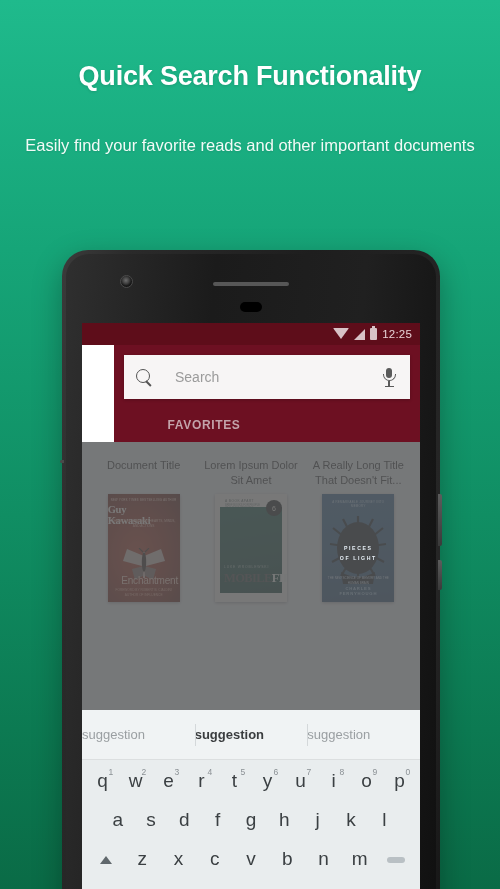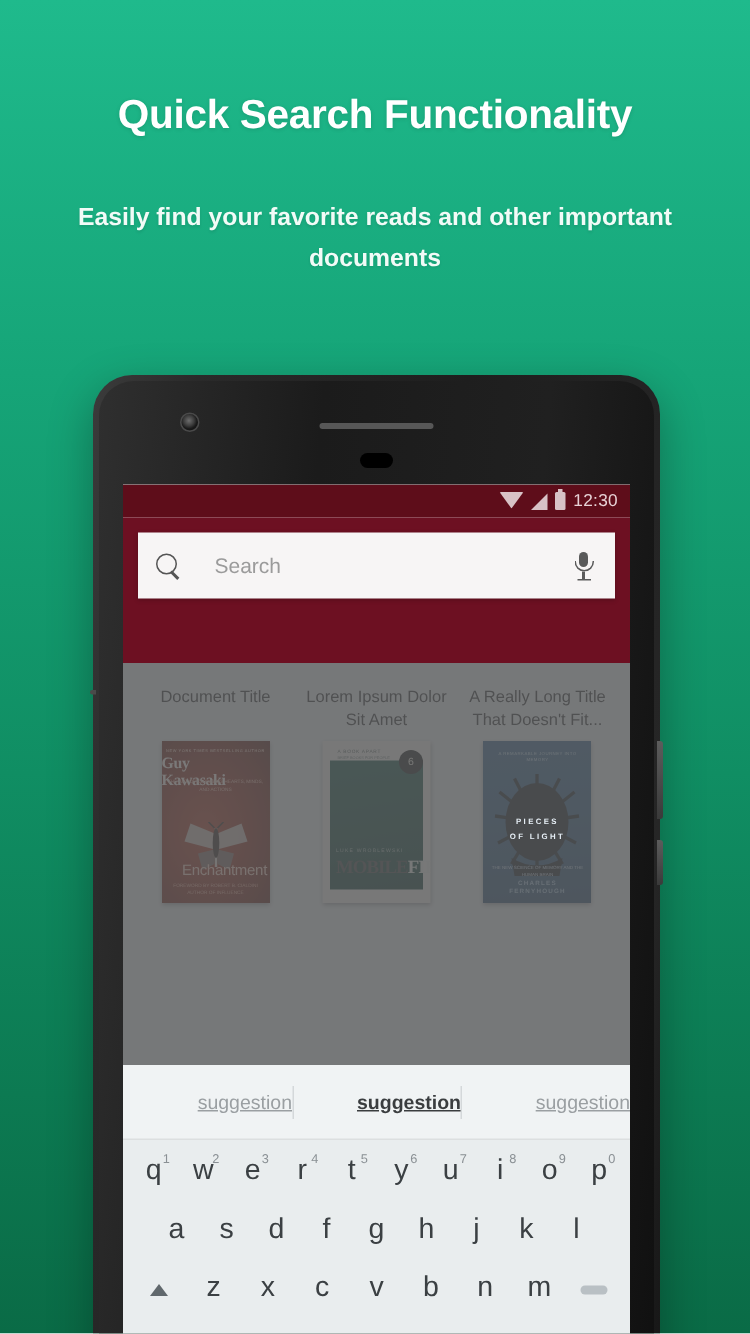--- a/index.html
+++ b/index.html
@@ -25,21 +25,21 @@
     color: #ffffff;
     font-size: 27px;
     font-weight: bold;
     letter-spacing: -0.2px;
     text-shadow: 0 1px 3px rgba(0,0,0,0.13);
     line-height: 1.2;
   }
   .promo-sub {
     color: #f2fbf7;
     font-size: 16.5px;
-    font-weight: bold;
+    font-weight: normal;
     line-height: 1.62;
     margin-top: 40px;
     padding: 0 24px;
     text-shadow: 0 1px 2px rgba(0,0,0,0.10);
   }
 
   
   .phone {
     position: absolute;
     left: 62px; top: 250px;
@@ -132,20 +132,21 @@
     content: ""; position: absolute;
     left: 2px; top: -2px; width: 3px; height: 2px;
     background: #d8c2c6;
   }
 
   
   .appbar {
     background: #6d1022;
     padding: 10px 10px 0 10px;
     position: relative;
+    margin-left: 32px;
   }
   .searchbar {
     background: #f7f5f5;
     height: 44px;
     display: flex; align-items: center;
     padding: 0 12px;
     box-shadow: 0 1px 3px rgba(0,0,0,0.22);
   }
   .searchbar .mag {
     width: 17px; height: 17px; flex: 0 0 auto;
@@ -359,25 +360,24 @@
 
   
   .suggestions {
     height: 50px;
     background: #f0f3f4;
     display: flex; align-items: center;
     border-bottom: 1px solid #dcdfe0;
   }
   .sugg {
     flex: 1 1 0;
-    text-align: right;
+    text-align: left;
     font-size: 13px;
     color: #9a9fa2;
     position: relative;
-    text-decoration: underline;
   }
   .sugg.strong { color: #3a3d3f; font-weight: bold; }
   .sugg + .sugg::before {
     content: ""; position: absolute;
     left: 0; top: 50%; transform: translateY(-50%);
     width: 1px; height: 22px; background: #d4d8da;
   }
 
   
   .keyboard {
@@ -440,36 +440,39 @@
     <div class="side-btn-l"></div>
     <div class="side-btn a"></div>
     <div class="side-btn b"></div>
 
     <div class="screen">
 
       <div class="statusbar">
         <div class="ic-wifi"></div>
         <div class="ic-signal"></div>
         <div class="ic-batt"></div>
-        <div class="sb-time">12:30</div>
+        <div class="sb-time">12:25</div>
       </div>
 
       <div class="appbar">
         <div class="searchbar">
           <div class="mag"></div>
           <input class="search-input" type="text" placeholder="Search" style="">
           <div class="mic">
             <div class="cap"></div>
               <div class="arc"></div>
               <div class="stem"></div>
               <div class="base"></div>
           </div>
         </div>
 
         <div class="tabs">
+          <div class="tab">
+            <span>FAVORITES</span>
+          </div>
           <div class="tab">
             
           </div>
         </div>
       </div>
 
       <div class="content">
         <div class="cards">
 
           <div class="card">

